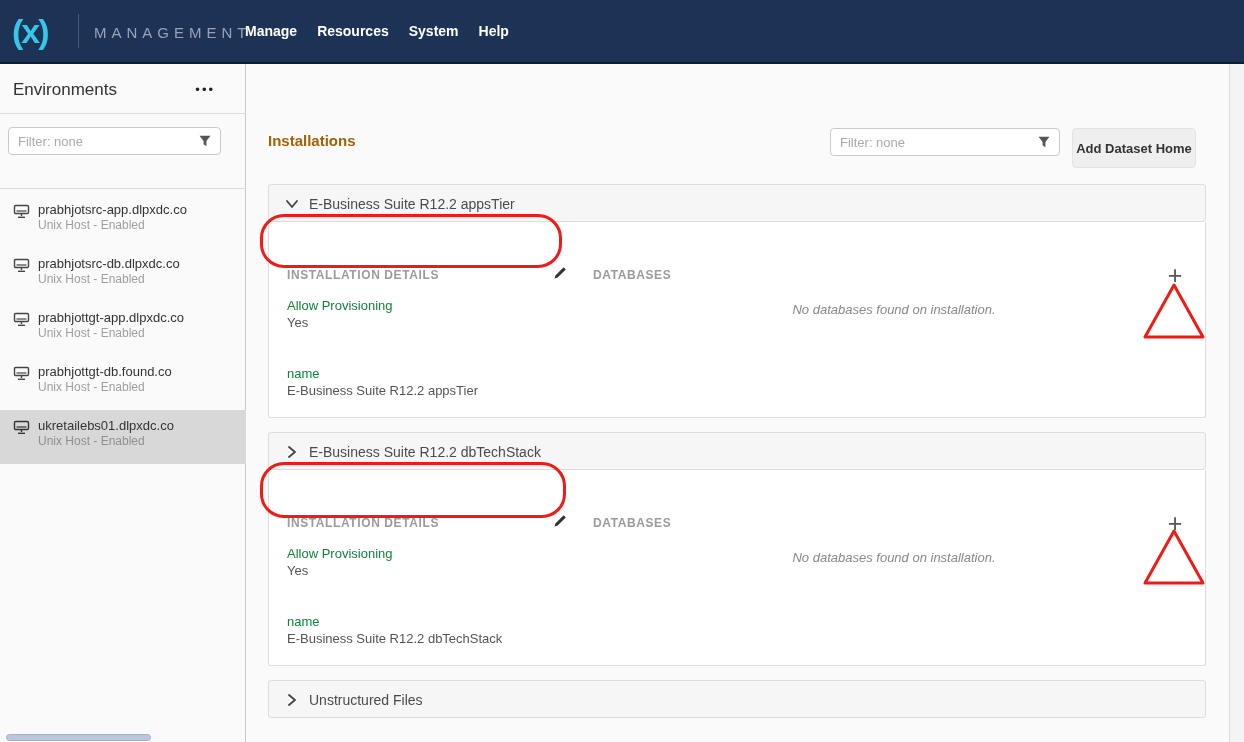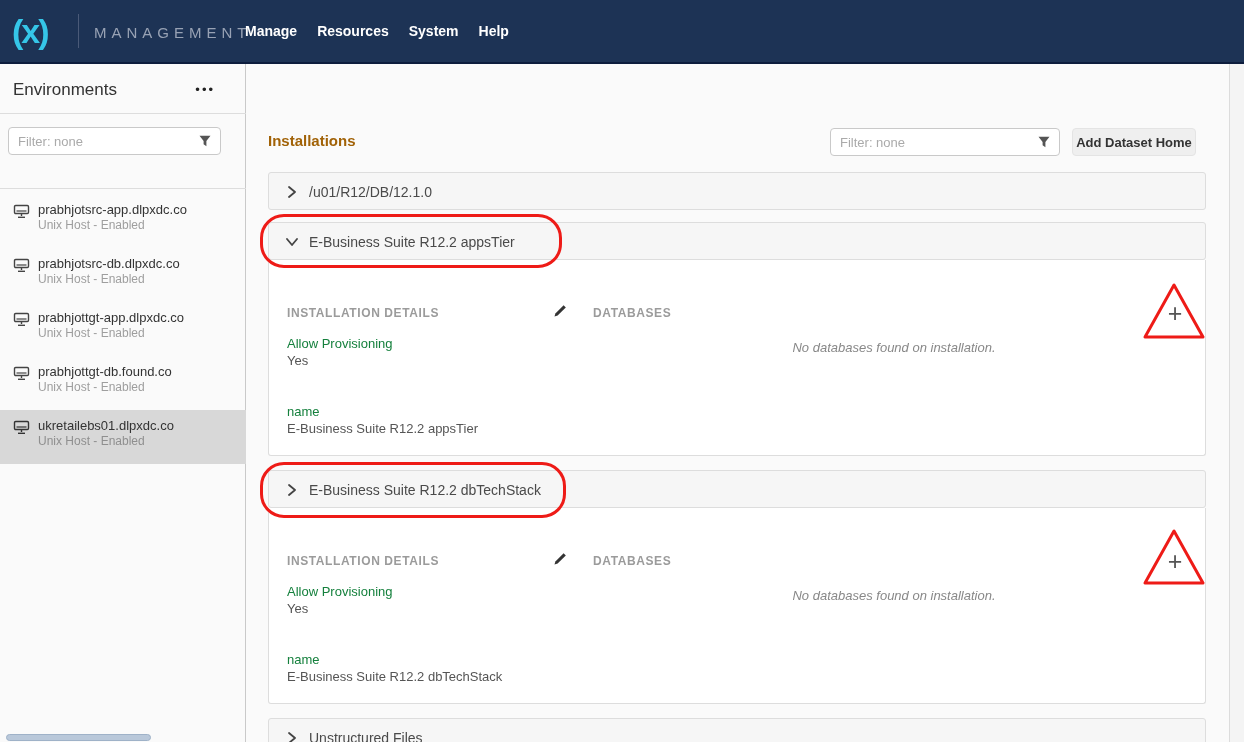--- a/index.html
+++ b/index.html
@@ -42,21 +42,21 @@
   .main { position:absolute; left:247px; top:64px; width:982px; height:678px; background:#fafafa; }
   .tabs-row { position:absolute; left:21px; top:20px; width:938px; height:31px; border-bottom:1px solid #dcdcdc; }
   .tab { position:absolute; bottom:8px; font-size:13px; font-weight:bold; color:#9a9a9a; cursor:pointer; }
   .tab-details { left:50px; }
   .tab-databases { left:180px; color:#5a5a5a; }
   .tab.active::after { content:""; position:absolute; left:-39px; right:-39px; bottom:-11px;
                        height:3px; background:#2b8fd8; }
   .toolbar { position:absolute; left:0; top:60px; width:982px; height:36px; }
   .page-title { position:absolute; left:21px; top:8px; font-size:15px; font-weight:bold; color:#a16207; }
   .main-filter { left:583px; top:4px; width:230px; height:28px; }
-  .add-btn { position:absolute; left:825px; top:4px; width:124px; height:28px; background:#efefef;
+  .add-btn { position:absolute; left:825px; top:4px; width:124px; height:40px; background:#efefef;
              border:1px solid #e4e4e4; border-radius:4px; font-size:13px; font-weight:bold; color:#333;
              font-family:"Liberation Sans", sans-serif; cursor:pointer; }
 
   .accordions { position:absolute; left:21px; top:108px; width:938px; }
   .acc-header { position:relative; height:38px; background:#f6f6f6; border:1px solid #ddd;
                 border-radius:3px; cursor:pointer; }
   .acc-header .chev { position:absolute; left:17px; top:13px; }
   .acc-title { position:absolute; left:40px; top:11px; font-size:14px; color:#4a4a4a; }
   .gap12 { margin-top:12px; }
   .gap14 { margin-top:14px; }
@@ -180,26 +180,20 @@
         <span class="ph">Filter: none</span>
         <svg width="12" height="12" viewBox="0 0 12 12">
           <path d="M0.5 0.8 h11 L7.4 6 v5.3 L4.6 9.2 V6 Z" fill="#555"></path>
         </svg>
       </div>
       <button class="add-btn">Add Dataset Home</button>
     </div>
 
     <div class="accordions">
 
-      <div class="acc-header">
-        <svg class="chev" width="12" height="12" viewBox="0 0 12 12">
-          <polyline points="3,1 9,6 3,11" fill="none" stroke="#444" stroke-width="1.8" stroke-linecap="round" stroke-linejoin="round"></polyline>
-        </svg>
-        <span class="acc-title">/u01/R12/DB/12.1.0</span>
-      </div>
 
       <div class="acc-header gap12">
         <svg class="chev" width="12" height="12" viewBox="0 0 12 12">
           <polyline points="1,3 6,9 11,3" fill="none" stroke="#444" stroke-width="1.8" stroke-linecap="round" stroke-linejoin="round"></polyline>
         </svg>
         <span class="acc-title">E-Business Suite R12.2 appsTier</span>
       </div>
       <div class="panel">
         <div class="sec-h ph-details">INSTALLATION DETAILS</div>
         <svg class="pencil" width="14" height="14" viewBox="0 0 14 14">

